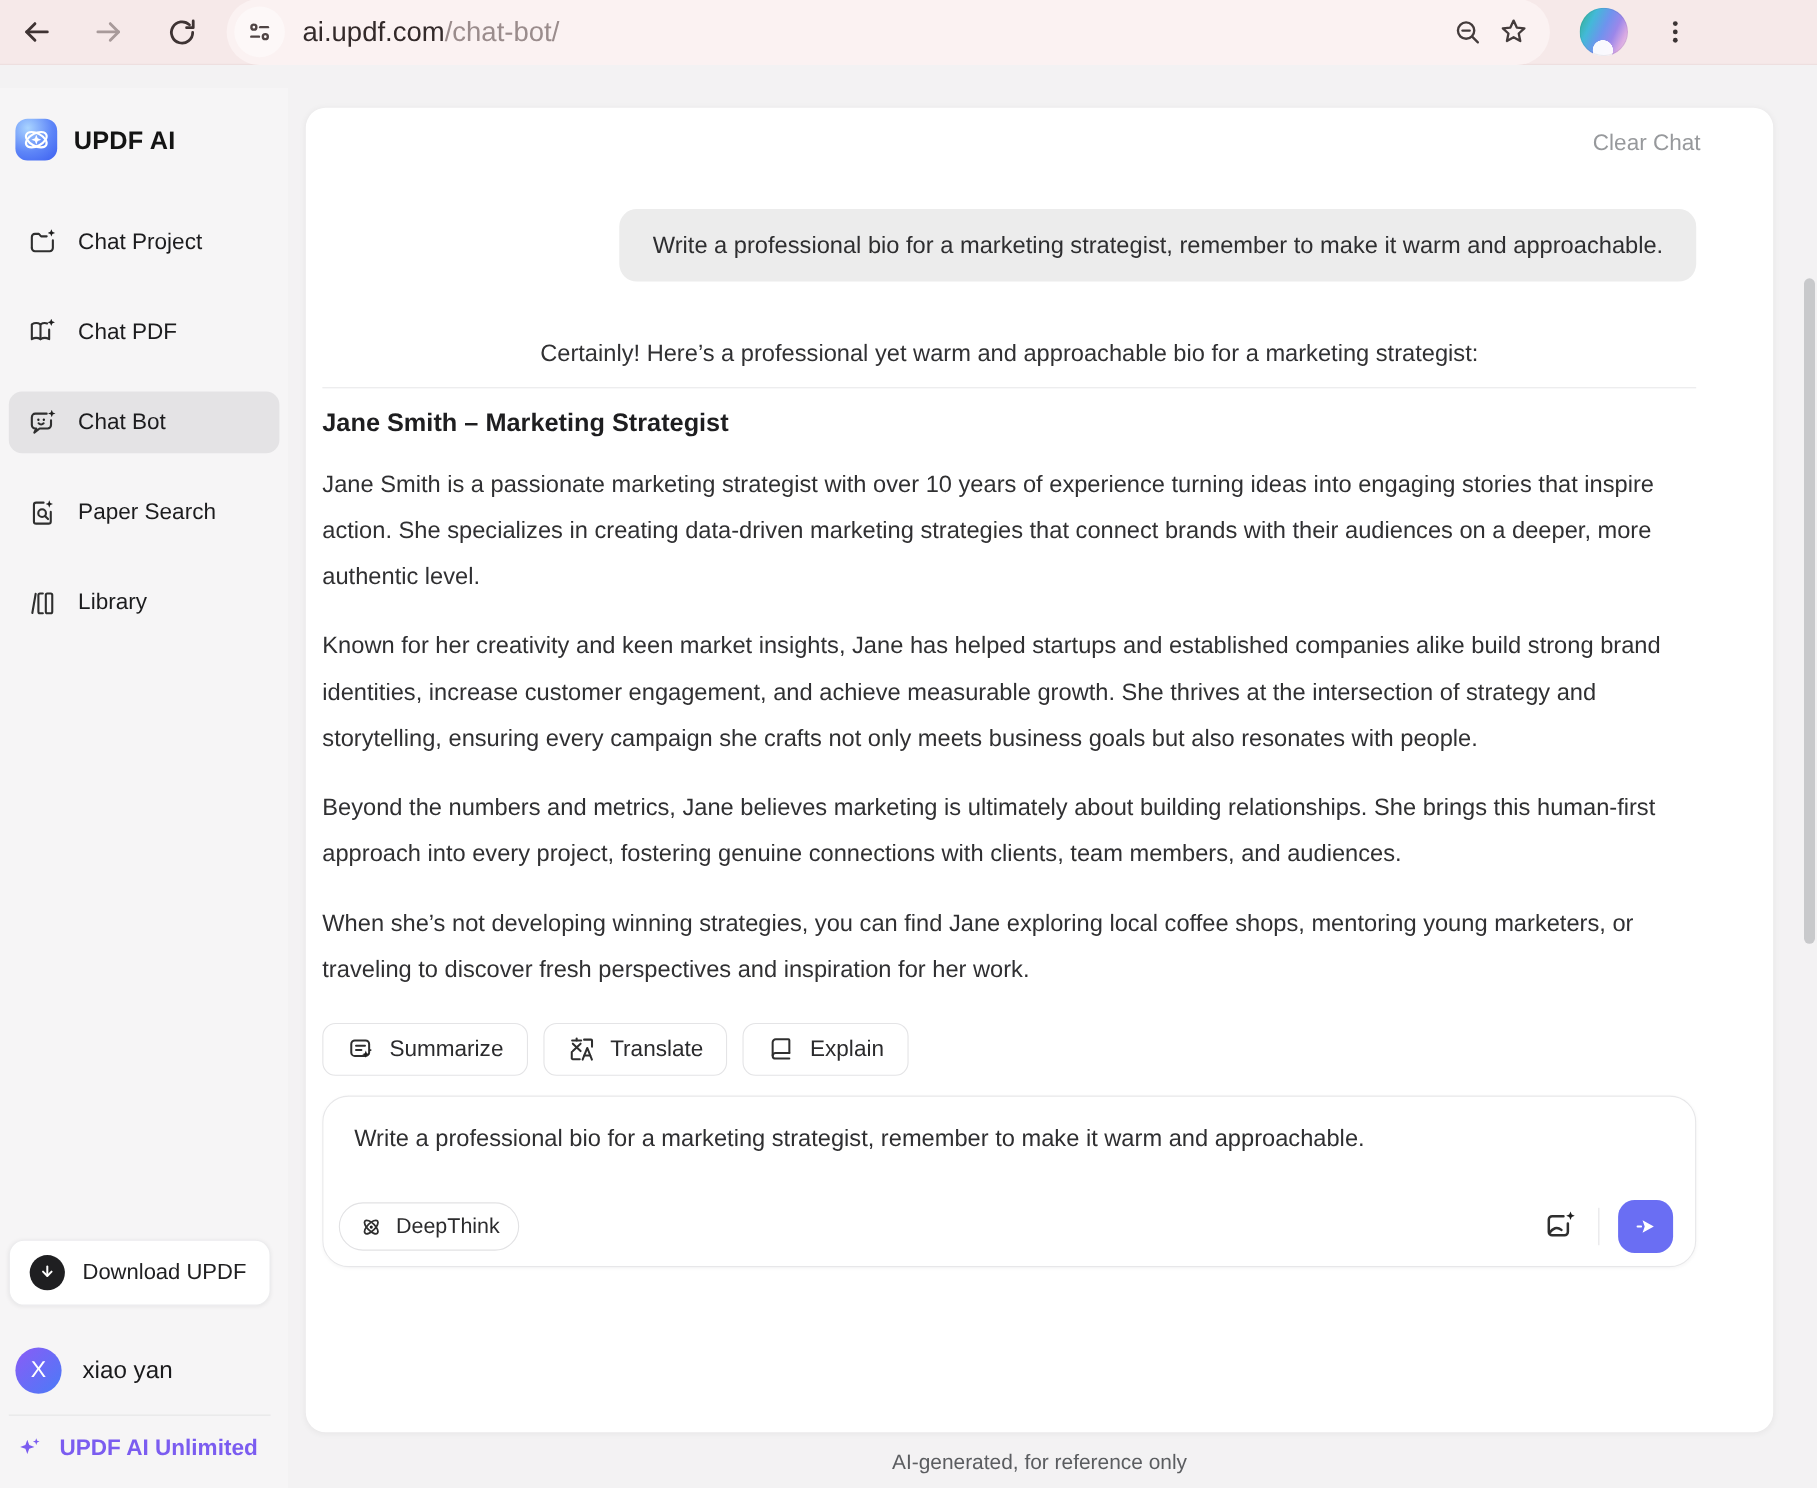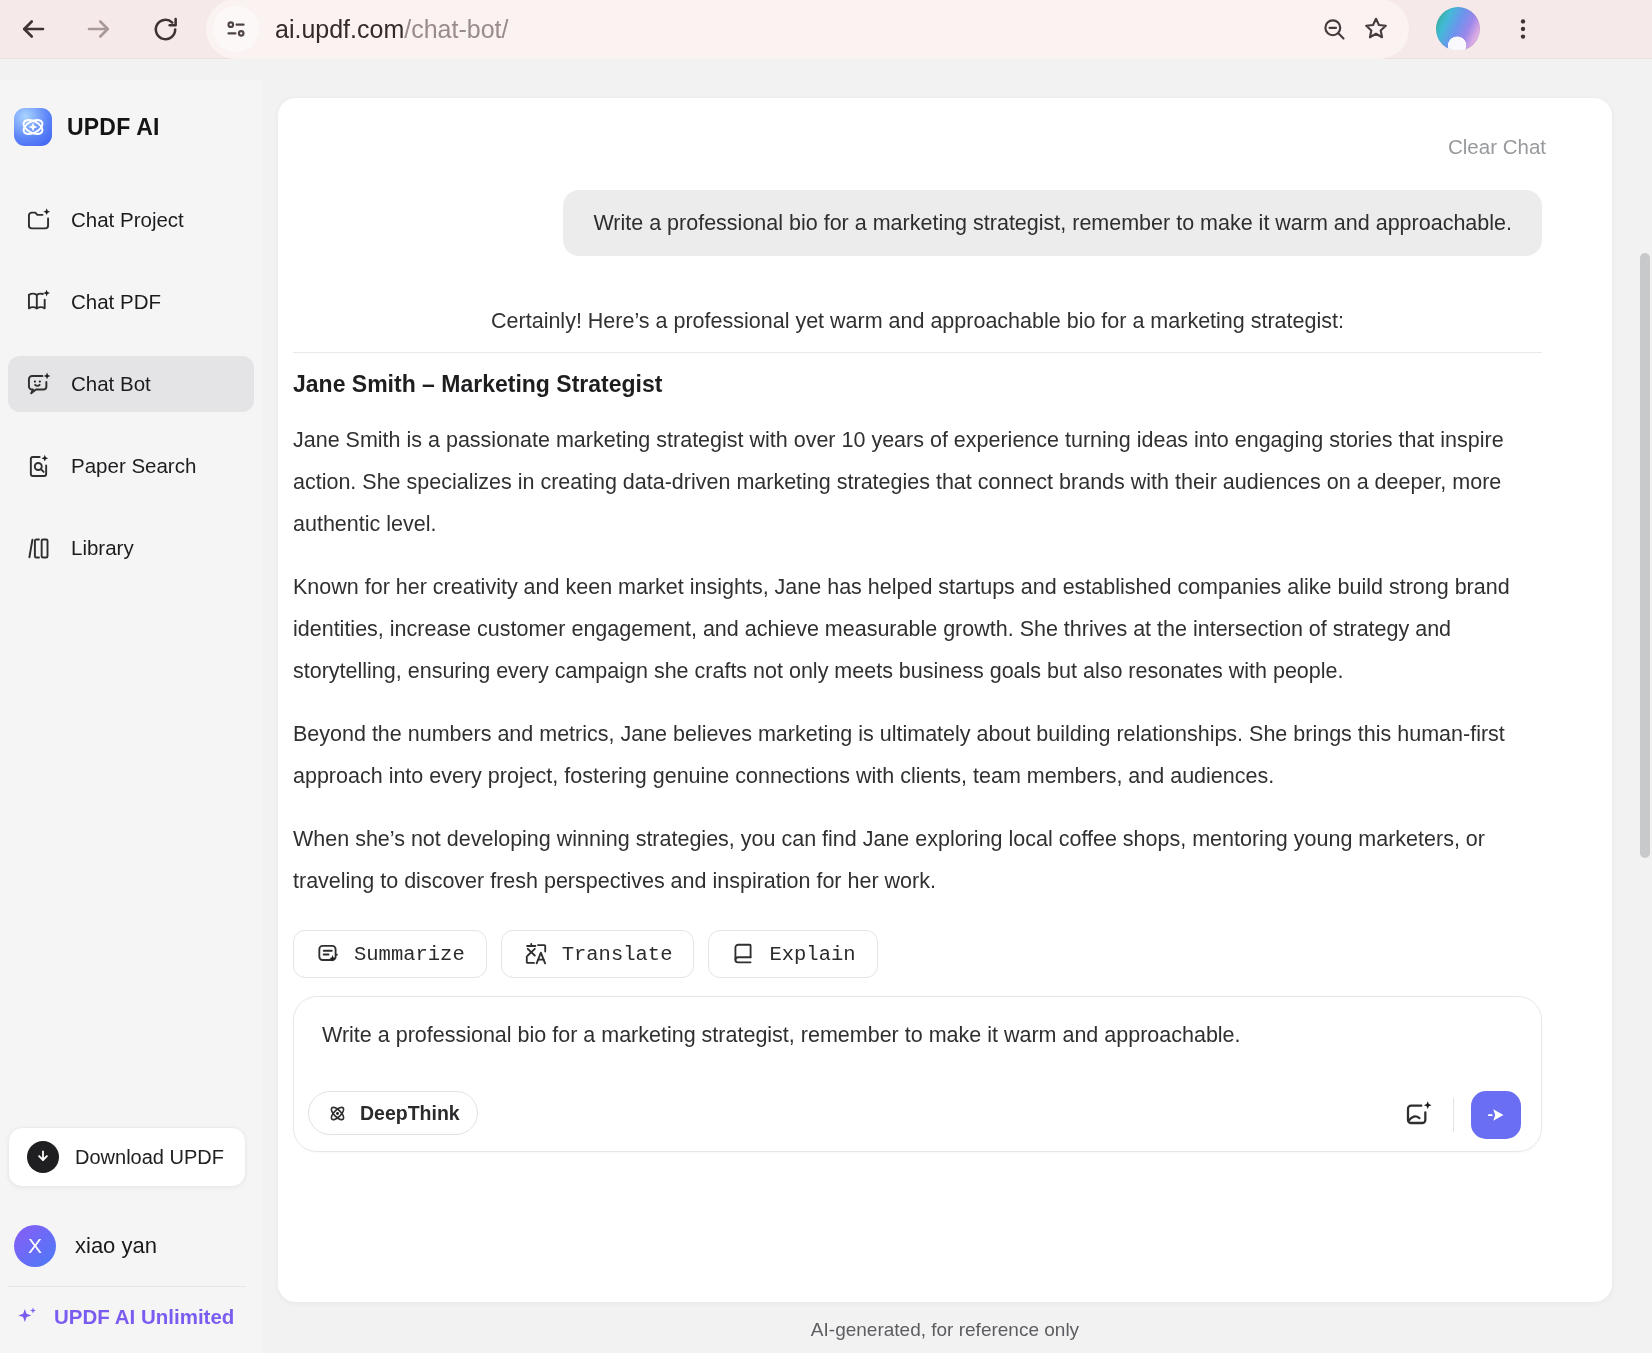--- a/index.html
+++ b/index.html
@@ -56,41 +56,41 @@
   .side-divider { position:absolute; left:8px; right:16px; top:1206px; height:1px; background:#e6e5e7; }
   .upgrade-link { position:absolute; left:14px; top:1224px; display:flex; align-items:center;
     gap:14px; cursor:pointer; }
   .upgrade-label { font-size:20.5px; color:#7b5cf0; font-weight:bold; }
 
   
   .main { position:absolute; left:262px; top:80px; right:0; bottom:0; background:#f3f2f3; }
   .panel { position:absolute; left:16px; top:18px; width:1334px; height:1204px;
     background:#ffffff; border-radius:18px; box-shadow:0 1px 6px rgba(0,0,0,.05);
     padding:0 70px 0 15px; overflow:hidden; }
-  .clear-chat { position:absolute; top:20px; right:66px; font-size:20.5px; color:#97999c; cursor:pointer;margin-top:17px; }
+  .clear-chat { position:absolute; top:20px; right:66px; font-size:20.5px; color:#97999c; cursor:pointer; }
 
   .user-bubble { margin-top:92px; margin-left:auto; width:fit-content; max-width:1120px;
     background:#ececec; border-radius:16px; padding:18px 30px; font-size:21.5px;
     color:#2e2e30; line-height:30px; }
 
   .intro { margin-top:48px; font-size:21.5px; color:#313133; line-height:34px;text-align:center; }
   .divider { margin-top:14px; border:none; border-top:1px solid #e9e9ea; }
   .resp-heading { margin-top:18px; font-size:23px; font-weight:bold; color:#1e1e20; }
   .resp-p { margin-top:21px; font-size:21.5px; line-height:42px; color:#303032; }
 
   .actions-row { margin-top:28px; display:flex; gap:14px; }
   .action-btn { height:48px; background:#fff; border:1px solid #e4e4e6; border-radius:12px;
     padding:0 21px; display:flex; align-items:center; gap:13px; font-size:20.5px;
-    color:#2b2b2d; cursor:pointer;font-family:Liberation Mono, monospace; }
+    color:#2b2b2d; cursor:pointer; }
 
   .composer { margin-top:18px; height:156px; border:1px solid #e7e7e9; border-radius:24px;
     position:relative; box-shadow:0 1px 3px rgba(0,0,0,.03); cursor:text; }
   .composer-text { padding:23px 28px 0 28px; font-size:21.5px; color:#2f2f31; line-height:30px; }
   .composer-bottom { position:absolute; left:14px; right:20px; bottom:12px;
-    display:flex; align-items:flex-start;font-weight:bold; }
+    display:flex; align-items:center; }
   .deepthink-btn { height:44px; border:1px solid #e2e2e4; border-radius:22px; background:#fff;
     padding:0 17px; display:flex; align-items:center; gap:11px; font-size:19.5px;
     color:#2b2b2d; cursor:pointer; }
   .composer-tools { margin-left:auto; display:flex; align-items:center; gap:17px; }
   .img-btn { width:36px; height:36px; display:flex; align-items:center; justify-content:center; cursor:pointer; }
   .vdiv { width:1px; height:34px; background:#e3e3e5; }
   .send-btn { width:50px; height:48px; border-radius:15px; background:#6a6ef3; border:none;
     display:flex; align-items:center; justify-content:center; cursor:pointer; }
 
   .footer-note { position:absolute; left:16px; width:1334px; bottom:12px; text-align:center;

